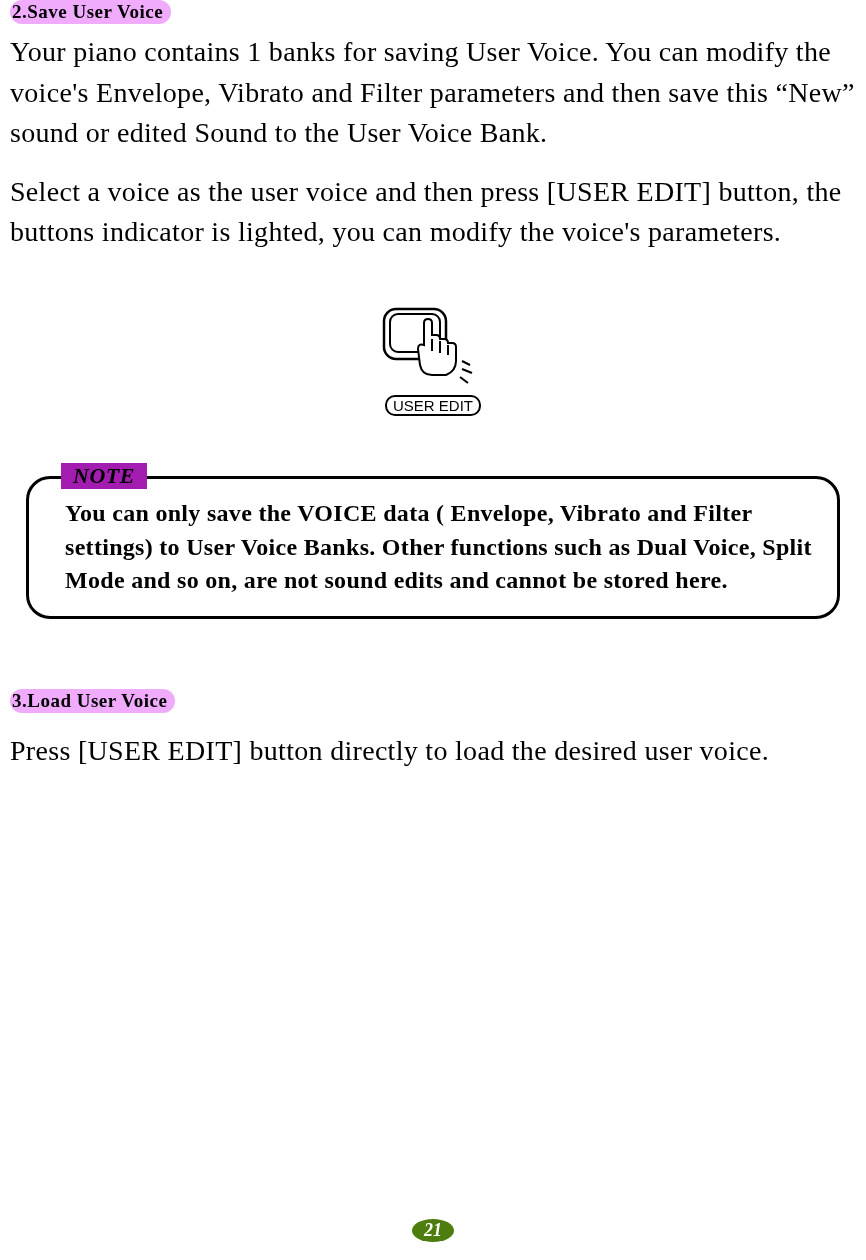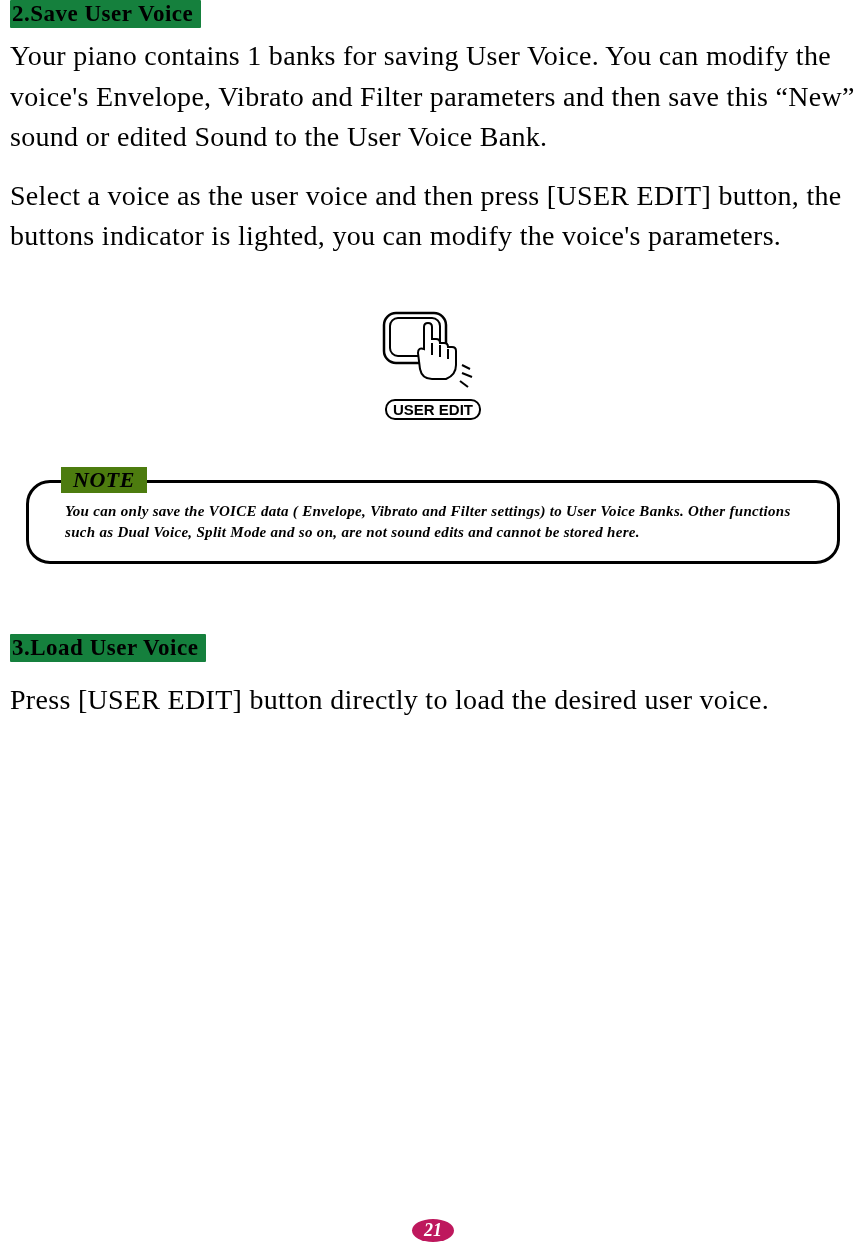--- a/index.html
+++ b/index.html
@@ -11,25 +11,25 @@
       font-family: 'Times New Roman', serif;
       width: 866px;
       height: 1260px;
       padding: 0 10px;
       background: white;
       color: #000;
       position: relative;
     }
     .section-heading {
       font-weight: bold;
-      font-size: 23px;
-      background: #15803d;
+      font-size: 19px;
+      background: #f0abfc;
       display: inline-block;
       padding: 1px 8px 1px 2px;
-      border-radius: 1px;
+      border-radius: 12px;
       letter-spacing: 0.5px;
     }
     .para {
       font-size: 28px;
       line-height: 1.45;
       margin-top: 8px;
       letter-spacing: 0.3px;
     }
     .para-gap {
       margin-top: 18px;
@@ -44,62 +44,61 @@
       position: relative;
       border: 3px solid #000;
       border-radius: 24px;
       padding: 18px 24px 18px 36px;
       margin: 0 16px;
     }
     .note-label {
       position: absolute;
       top: -16px;
       left: 32px;
-      background: #4d7c0f;
+      background: #a21caf;
       padding: 0 12px;
       font-style: italic;
       font-weight: bold;
       font-size: 22px;
       letter-spacing: 0.5px;
     }
     .note-text {
-      font-style: italic;
       font-weight: bold;
-      font-size: 15px;
+      font-size: 24px;
       line-height: 1.4;
       letter-spacing: 0.3px;
     }
     .section3 {
       margin-top: 70px;
     }
     .page-number {
       position: absolute;
       bottom: 18px;
       left: 50%;
       transform: translateX(-50%);
     }
     .page-badge {
       display: inline-block;
-      background: #be185d;
+      background: #4d7c0f;
       color: #fff;
       font-style: italic;
       font-weight: bold;
       font-size: 18px;
       padding: 1px 12px;
       border-radius: 50%;
       margin-top: 36px;
     }
     .btn-label {
       display: inline-block;
       border: 2px solid #000;
       border-radius: 10px;
       padding: 0 6px;
       font-family: Arial, sans-serif;
       font-size: 15px;
-      font-weight: bold;
+      font-weight: normal;
       margin-top: 4px;
     }
   </style>
 </head>
 <body>
 
 <div>
   <h2 class="section-heading">2.Save User Voice</h2>
   <p class="para">Your piano contains 1 banks for saving User Voice. You can modify the voice's Envelope, Vibrato and Filter parameters and then save this “New” sound or edited Sound to the User Voice Bank.</p>
   <p class="para para-gap">Select a voice as the user voice and then press [USER EDIT] button, the buttons indicator is lighted, you can modify the voice's parameters.</p>

